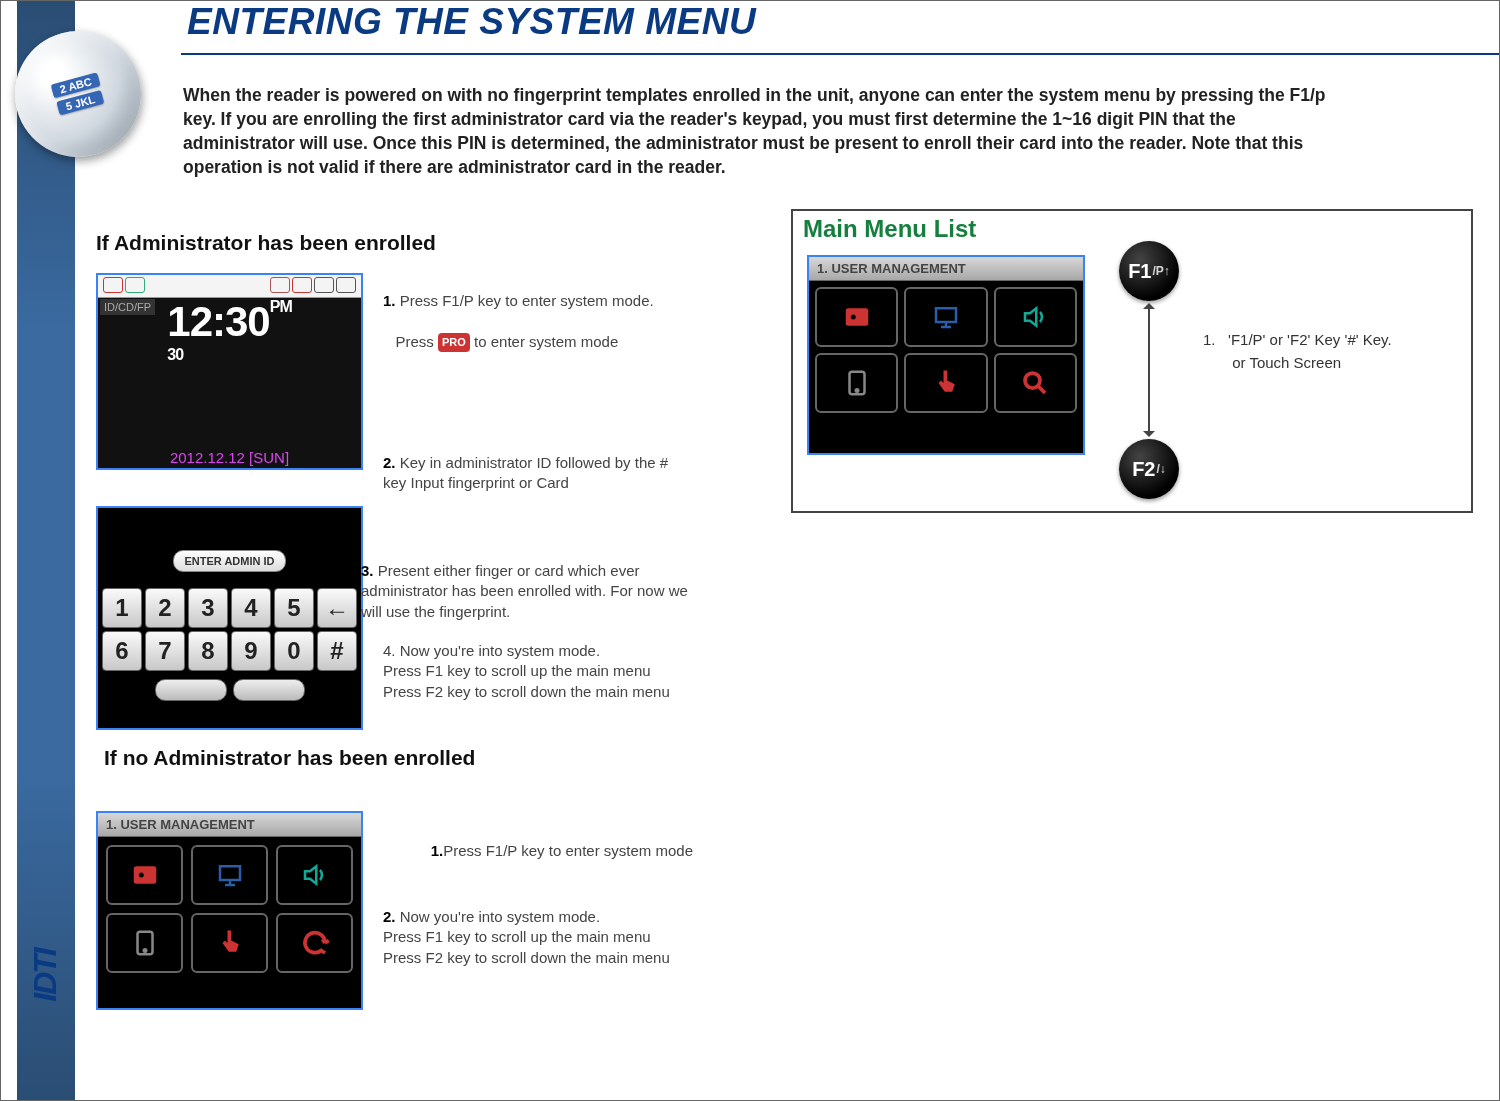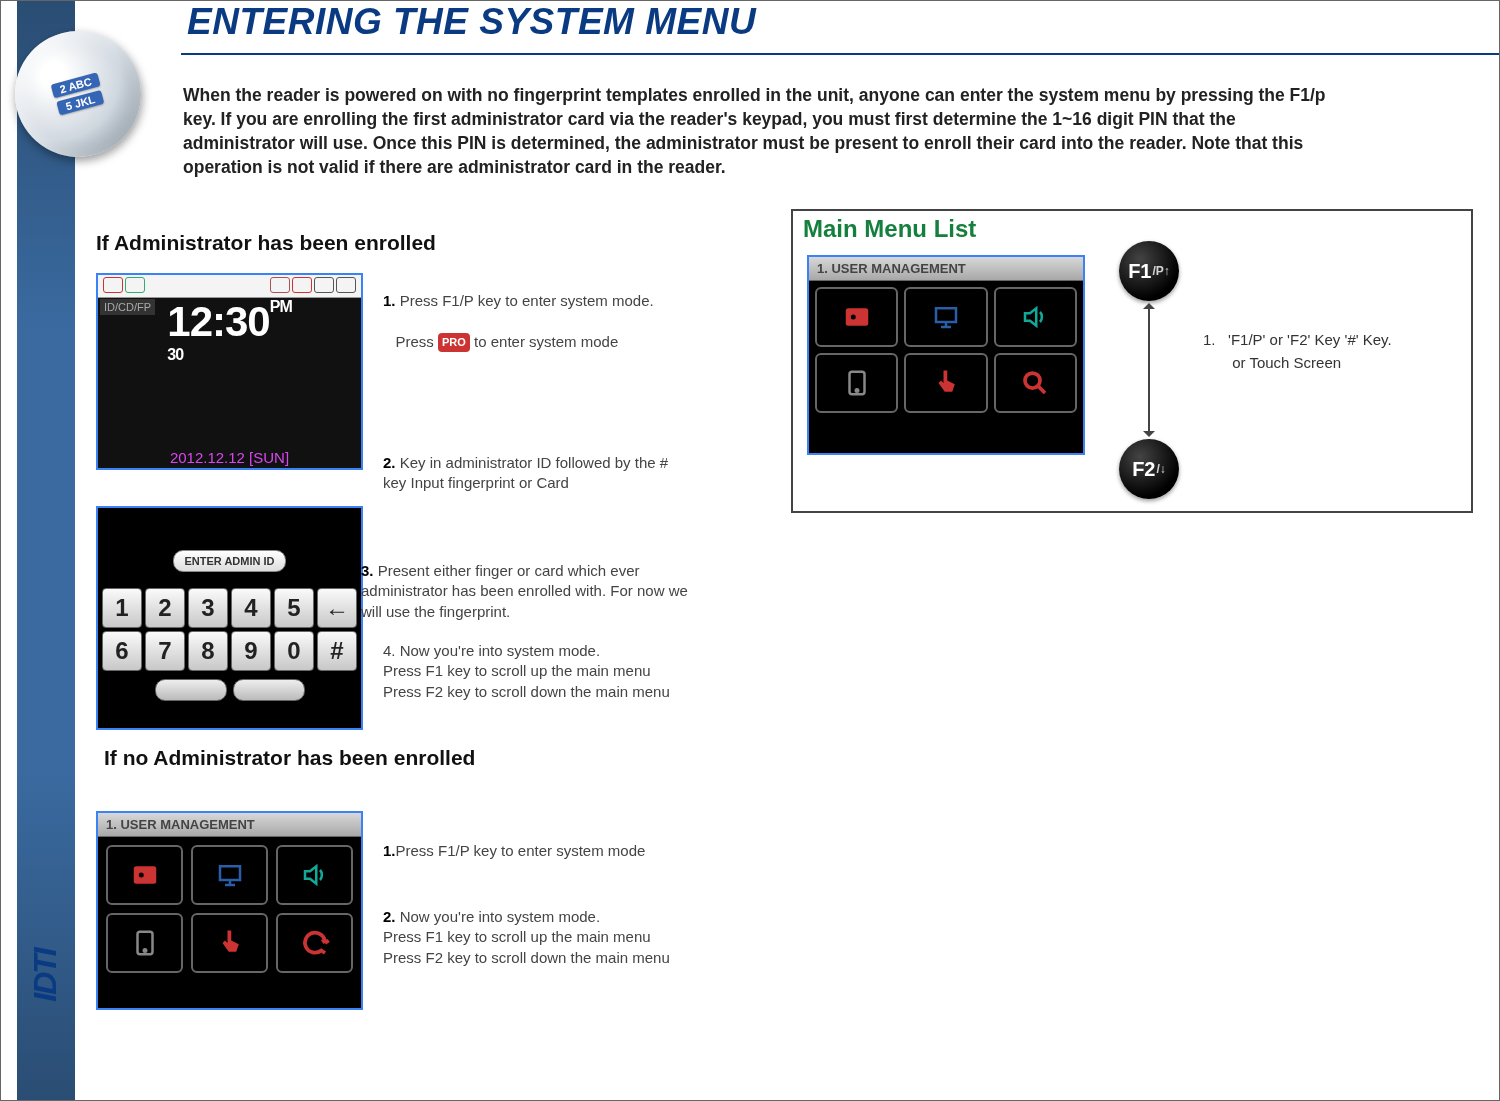--- a/index.html
+++ b/index.html
@@ -163,21 +163,21 @@
           </svg>
         </div>
       <div class="cred-r">
           <svg viewBox="0 0 24 24" fill="none" stroke="currentColor" stroke-width="3">
             <path d="M20 12a8 8 0 10-3 6l3 2M20 12l-2-3m2 3l3-2"></path>
           </svg>
         </div>
     </div>
   </div>
 
-  <div class="step" style="left:382px;top:840px;">
+  <div class="step" style="left:382px;top:840px;text-align:right;">
     <b>1.</b><span>Press F1/P key to enter system mode</span>
   </div>
   <div class="step" style="left:382px;top:906px;width:320px;">
     <b>2.</b> <span>Now you're into system mode.<br>Press F1 key to scroll up the main menu<br>Press F2 key to scroll down the main menu</span>
   </div>
 
   <div class="mml-box">
     <div class="mml-title">Main Menu List</div>
 
     <div class="shot mml-inner-shot" style="background:#000;">

